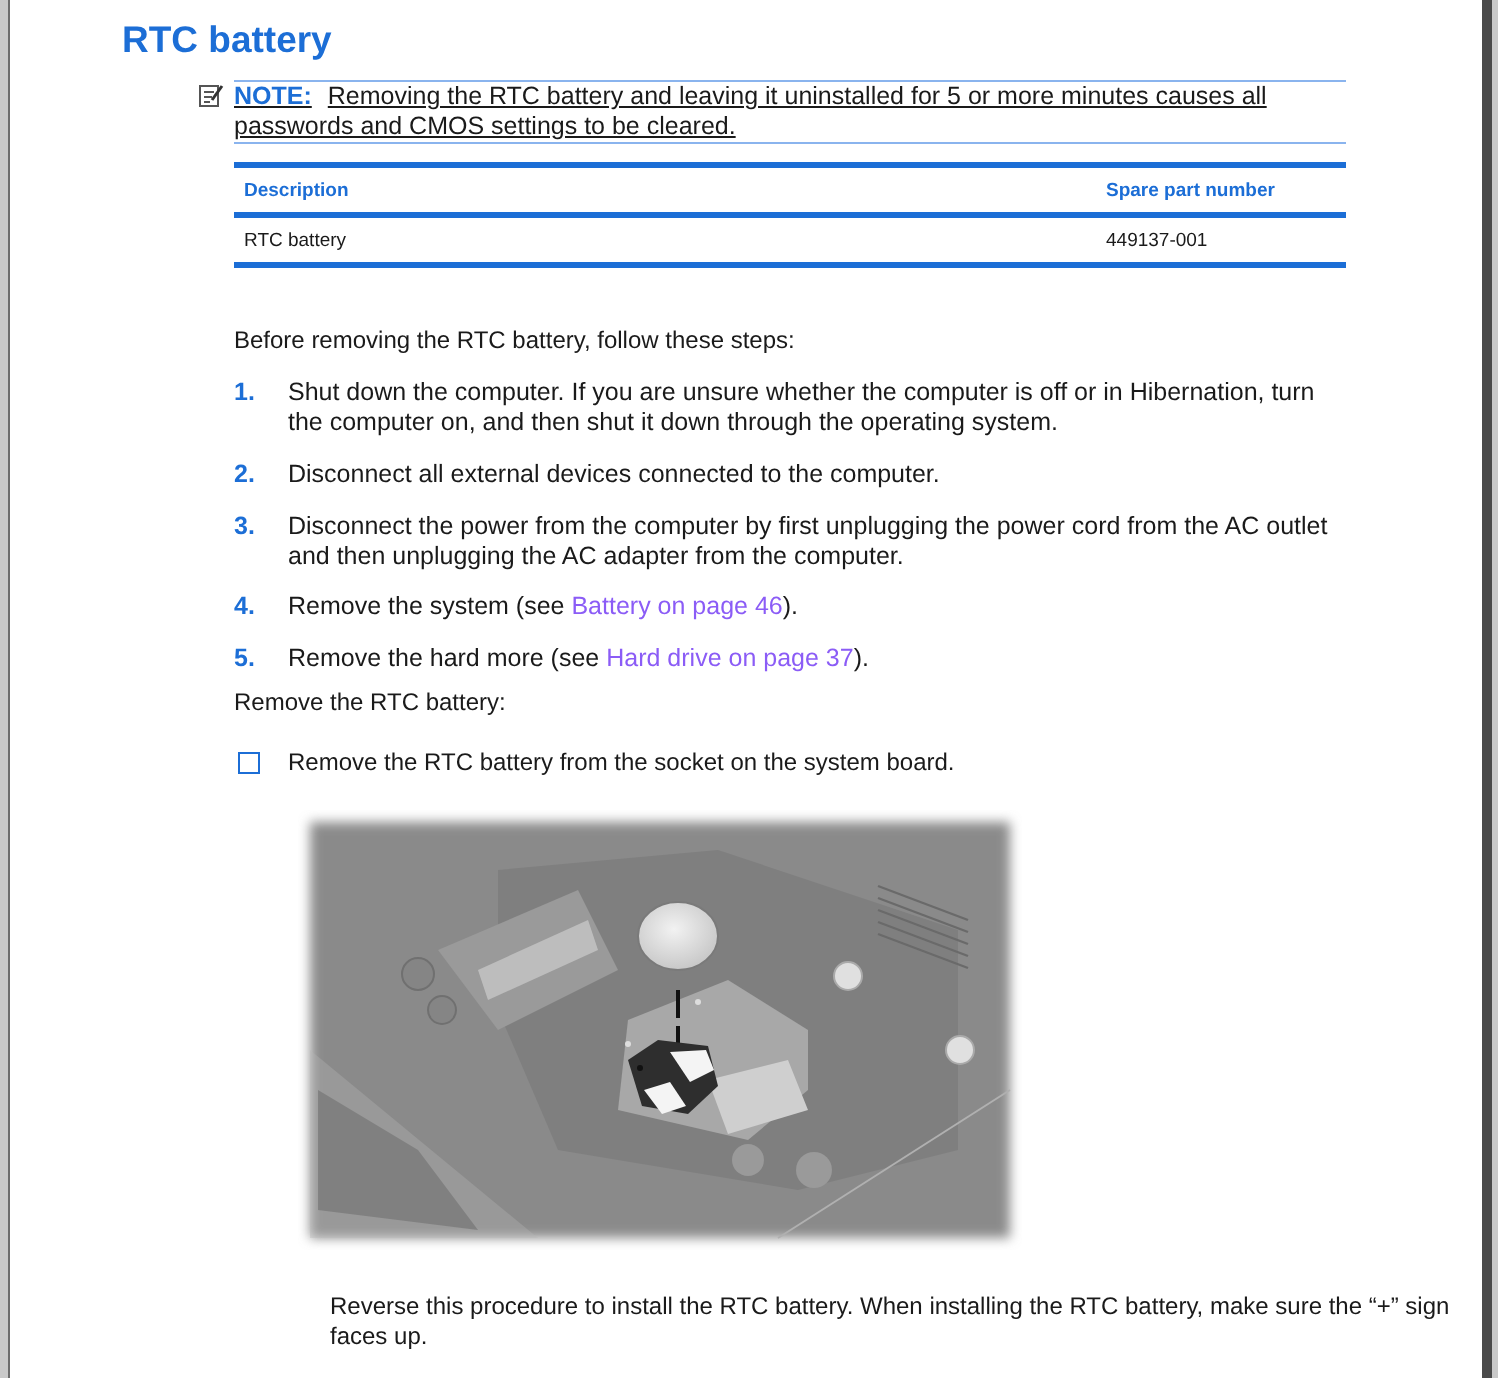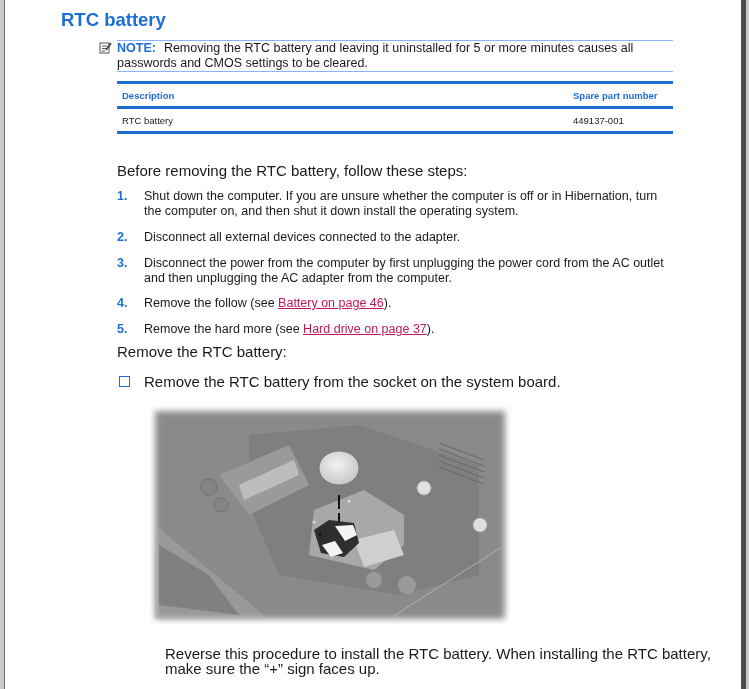--- a/index.html
+++ b/index.html
@@ -10,35 +10,35 @@
     color: #1a1a1a;
   }
   .frame-left { position: absolute; left: 0; top: 0; width: 4px; height: 689px; background: #c9c9c9; border-right: 1px solid #6d6d6d; }
   .frame-right { position: absolute; left: 741px; top: 0; width: 5px; height: 689px; background: #4a4a4a; }
   .frame-right2 { position: absolute; left: 746px; top: 0; width: 3px; height: 689px; background: #c9c9c9; }
 
   .title { position: absolute; left: 61px; top: 9px; font-size: 18.5px; font-weight: bold; color: #1c6ed6; margin: 0; }
 
   .note { position: absolute; left: 117px; top: 40px; width: 556px; border-top: 1px solid #8ab4ee; border-bottom: 1px solid #8ab4ee; height: 30px; }
   .note-icon { position: absolute; left: 99px; top: 41px; width: 13px; height: 13px; }
-  .note-text { position: absolute; left: 117px; top: 41px; width: 556px; font-size: 12.5px; line-height: 14.5px; color: #1a1a1a; }
+  .note-text { position: absolute; left: 117px; top: 41px; width: 556px; font-size: 12.5px; line-height: 14.5px; color: #1a1a1a; text-decoration: underline; }
   .note-label { color: #1c6ed6; font-weight: bold; margin-right: 8px; }
 
   .table { position: absolute; left: 117px; top: 81px; width: 556px; }
   .t-line-thick { height: 3px; background: #1c6ed6; }
   .t-row { display: flex; height: 22px; align-items: center; font-size: 9.5px; }
   .t-head { color: #1c6ed6; font-weight: bold; }
   .t-col1 { width: 431px; padding-left: 5px; }
-  .t-col2 { flex: 1; margin-left: 20px; }
+  .t-col2 { flex: 1; }
 
-  .para { position: absolute; left: 117px; font-size: 15px; line-height: 15px; color: #1a1a1a; }
+  .para { position: absolute; left: 117px; font-size: 12px; line-height: 15px; color: #1a1a1a; }
   .step { position: absolute; left: 117px; width: 560px; font-size: 12.5px; line-height: 15px; }
   .step-num { position: absolute; left: 0; top: 0; color: #1c6ed6; font-weight: bold; }
   .step-text { position: absolute; left: 27px; top: 0; width: 533px; }
-  .link { color: #be185d; text-decoration: underline; cursor: pointer; }
+  .link { color: #8b5cf6; cursor: pointer; }
   .checkbox { position: absolute; left: 119px; top: 376px; width: 9px; height: 9px; border: 1px solid #1c6ed6; }
 
   .figure { position: absolute; left: 149px; top: 405px; width: 362px; height: 220px; }
 </style>
 </head>
 <body>
 
 <div class="frame-left"></div>
 <div class="frame-right"></div>
 <div class="frame-right2"></div>
@@ -68,33 +68,33 @@
     <div class="t-col1">RTC battery</div>
     <div class="t-col2">449137-001</div>
   </div>
   <div class="t-line-thick"></div>
 </div>
 
 <div class="para" style="top:163px;">Before removing the RTC battery, follow these steps:</div>
 
 <div class="step" style="top:189px;">
   <span class="step-num">1.</span>
-  <span class="step-text">Shut down the computer. If you are unsure whether the computer is off or in Hibernation, turn the computer on, and then shut it down install the operating system.</span>
+  <span class="step-text">Shut down the computer. If you are unsure whether the computer is off or in Hibernation, turn the computer on, and then shut it down through the operating system.</span>
 </div>
 <div class="step" style="top:230px;">
   <span class="step-num">2.</span>
-  <span class="step-text">Disconnect all external devices connected to the adapter.</span>
+  <span class="step-text">Disconnect all external devices connected to the computer.</span>
 </div>
 <div class="step" style="top:256px;">
   <span class="step-num">3.</span>
   <span class="step-text">Disconnect the power from the computer by first unplugging the power cord from the AC outlet and then unplugging the AC adapter from the computer.</span>
 </div>
 <div class="step" style="top:296px;">
   <span class="step-num">4.</span>
-  <span class="step-text"><span>Remove the follow (see </span><a class="link">Battery on page 46</a><span>).</span></span>
+  <span class="step-text"><span>Remove the system (see </span><a class="link">Battery on page 46</a><span>).</span></span>
 </div>
 <div class="step" style="top:322px;">
   <span class="step-num">5.</span>
   <span class="step-text"><span>Remove the hard more (see </span><a class="link">Hard drive on page 37</a><span>).</span></span>
 </div>
 
 <div class="para" style="top:344px;">Remove the RTC battery:</div>
 
 <div class="checkbox"></div>
 <div class="para" style="top:374px; left:144px;">Remove the RTC battery from the socket on the system board.</div>

